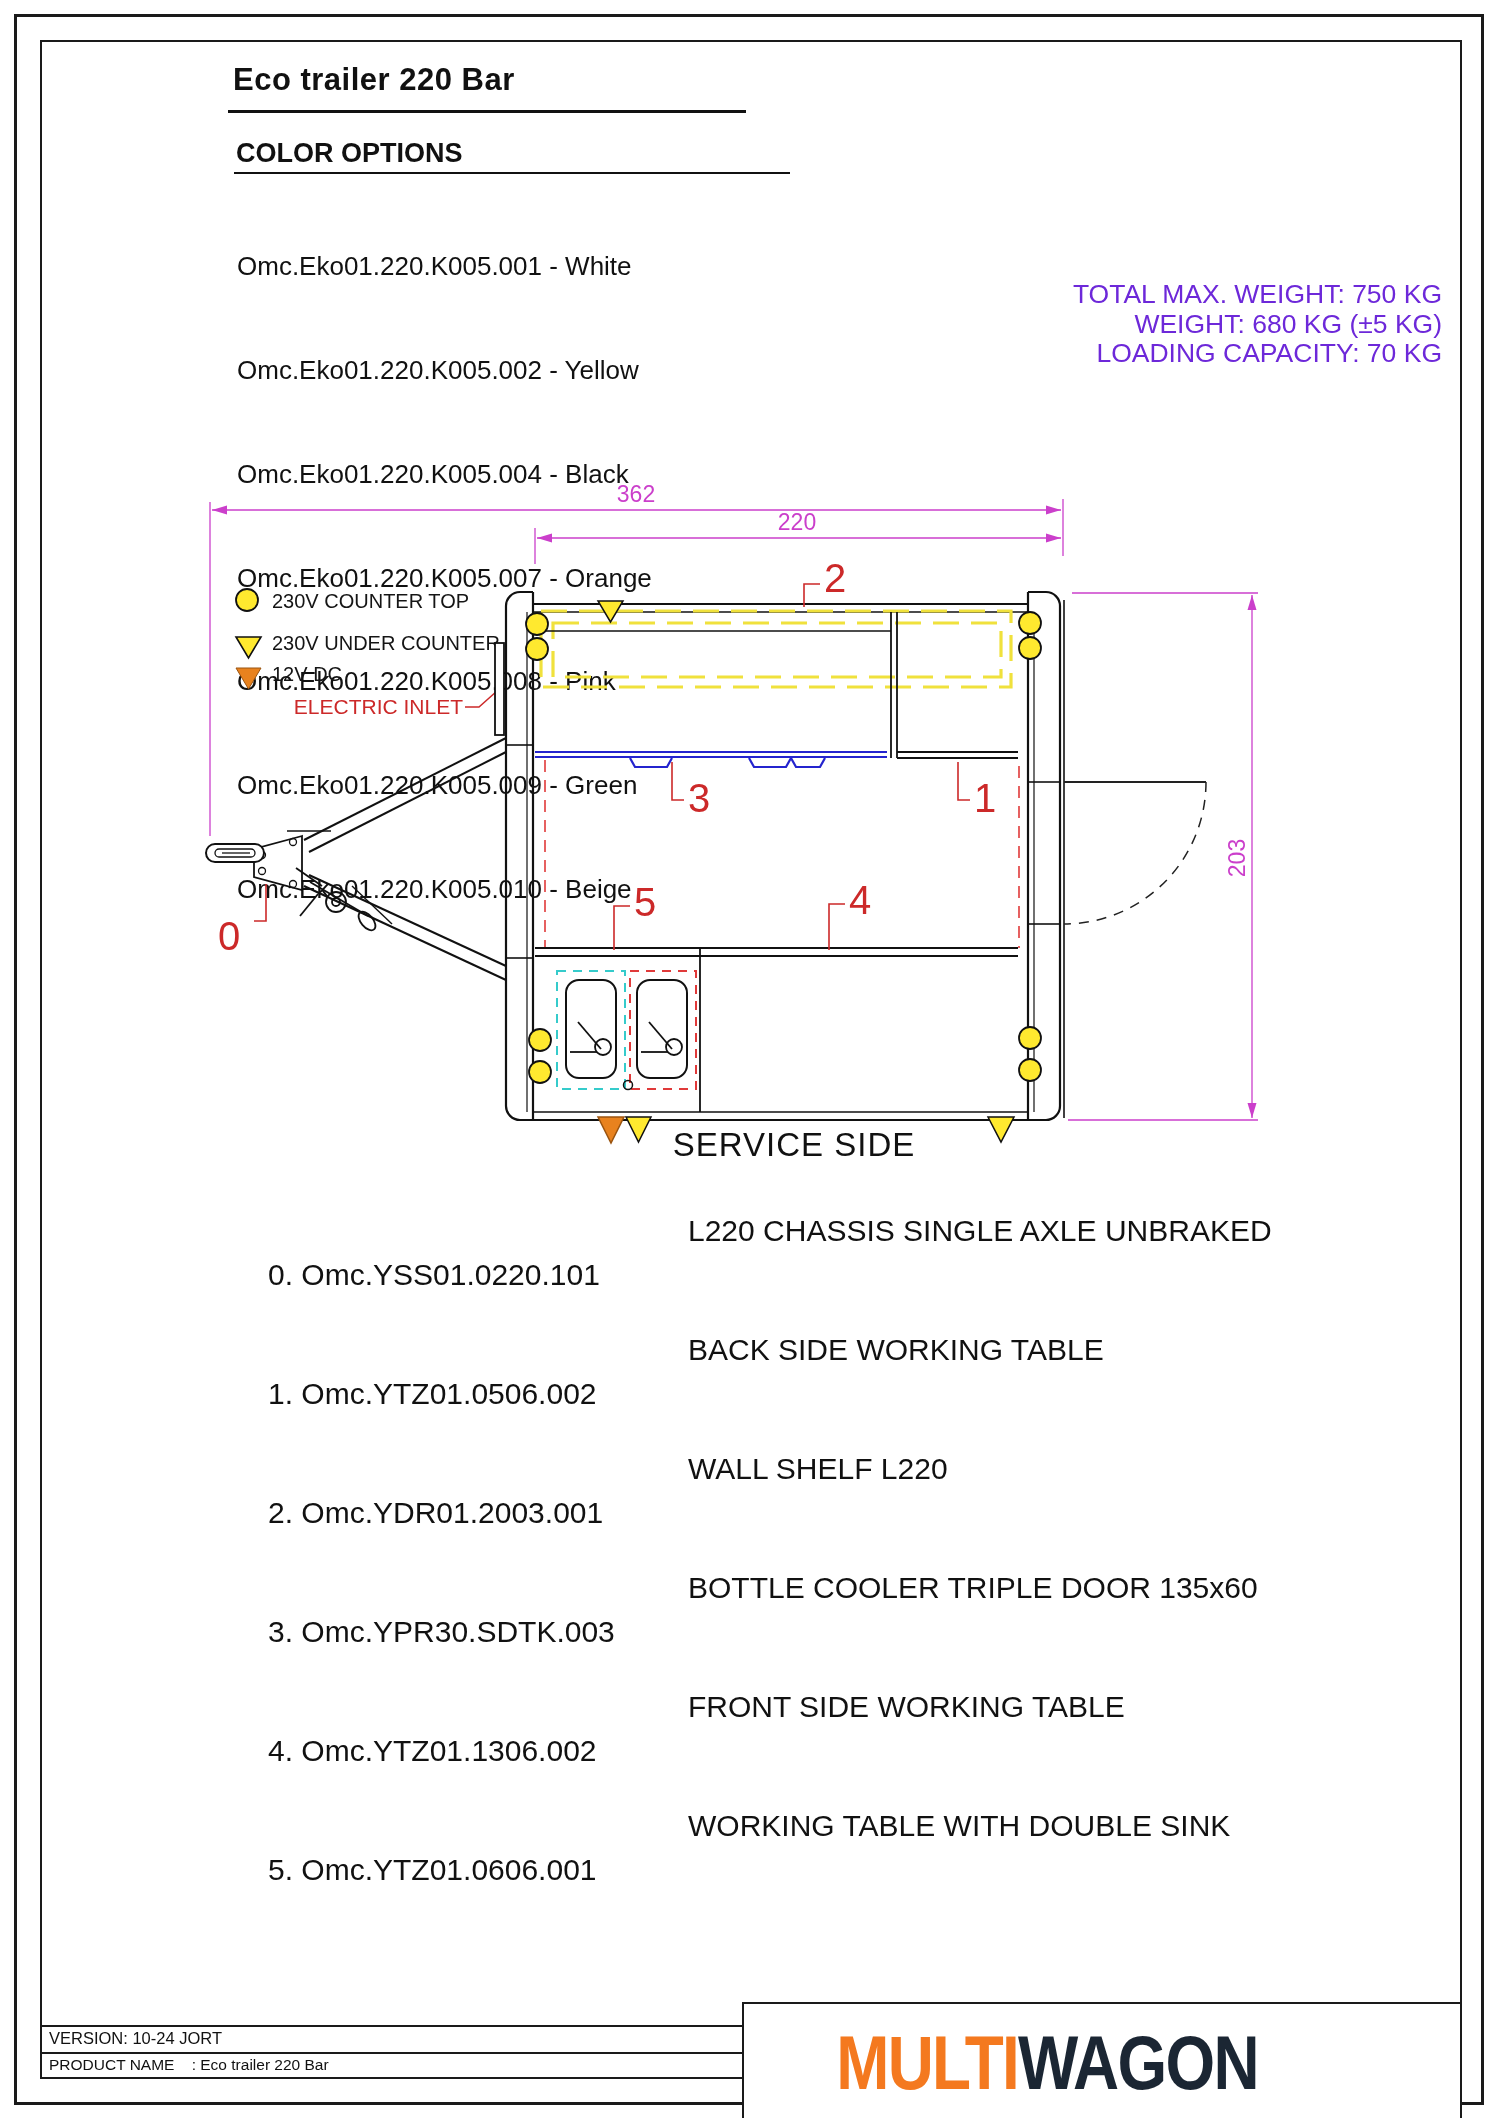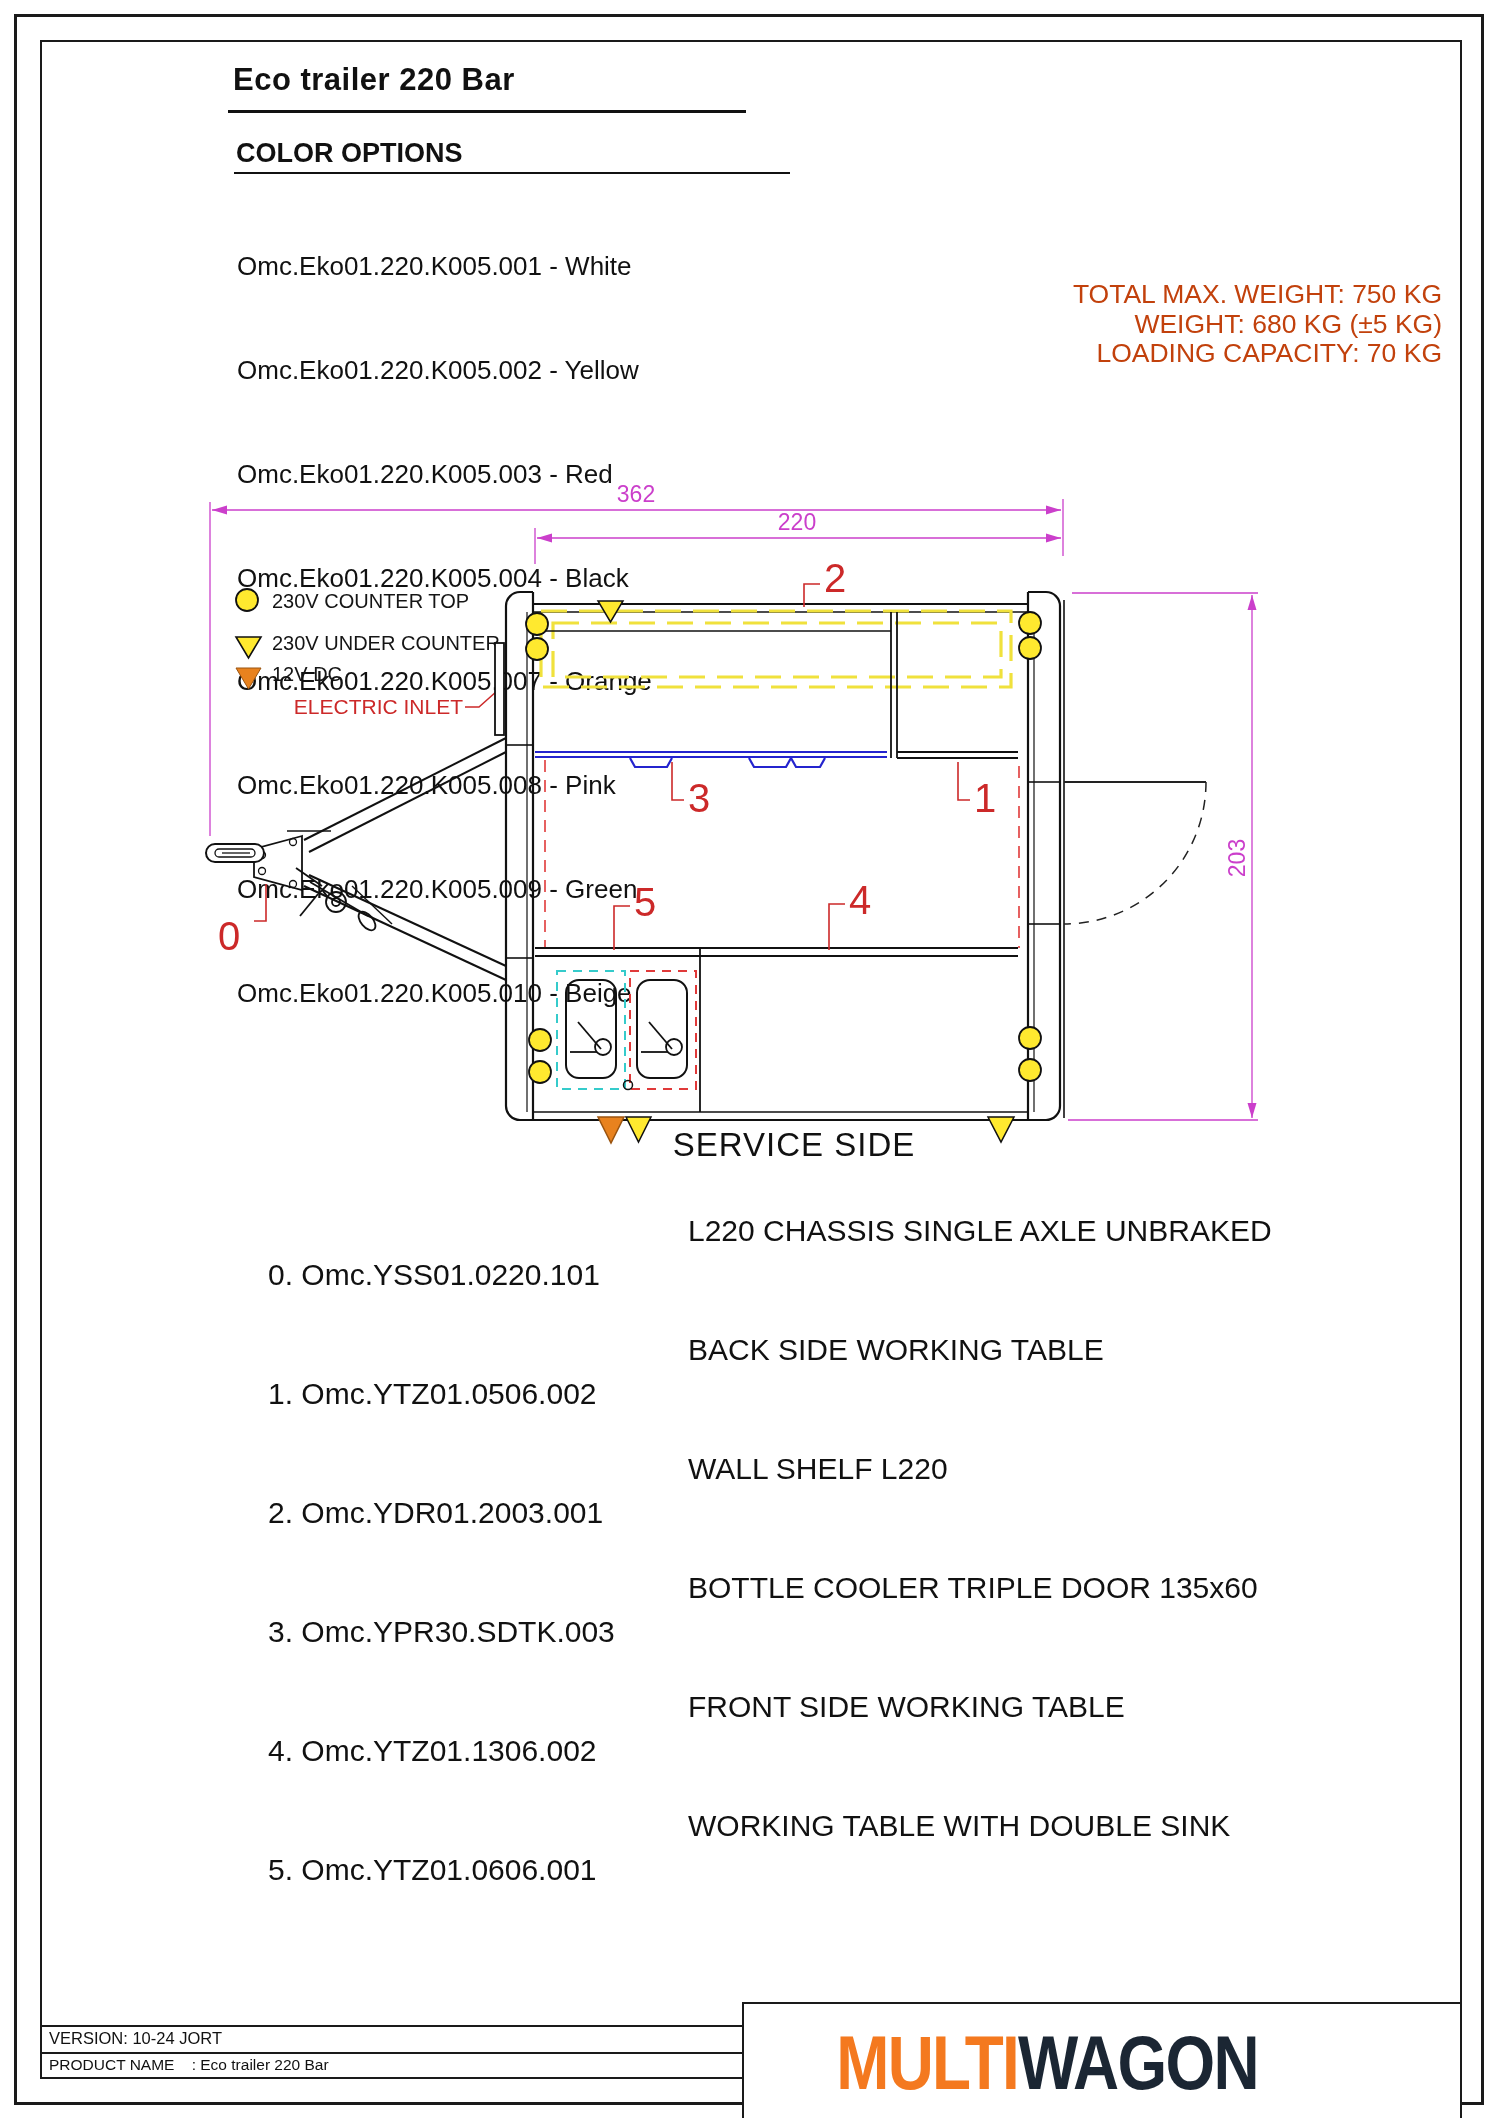--- a/index.html
+++ b/index.html
@@ -6,21 +6,21 @@
   .page{position:relative;width:1497px;height:2118px;background:#ffffff;
         font-family:"Liberation Sans",sans-serif;color:#111;overflow:hidden;}
   .abs{position:absolute;}
   .outer-border{position:absolute;left:14px;top:14px;width:1464px;height:2085px;border:3px solid #1a1a1a;}
   .inner-border{position:absolute;left:40px;top:40px;width:1418px;height:2035px;border:2px solid #1a1a1a;}
   .title{left:233px;top:62px;font-size:31px;font-weight:bold;letter-spacing:.5px;}
   .title-underline{left:228px;top:110px;width:518px;height:3px;background:#111;}
   .co-heading{left:236px;top:138px;font-size:27px;font-weight:bold;}
   .co-underline{left:234px;top:172px;width:556px;height:2px;background:#111;}
   .co-list{left:237px;top:180px;font-size:26px;line-height:34.6px;white-space:pre;}
-  .weights{left:842px;top:280px;width:600px;text-align:right;color:#c2410c;
+  .weights{left:842px;top:280px;width:600px;text-align:right;color:#6d28d9;
            font-size:26.5px;line-height:29.5px;font-weight:500;}
   .parts-row{left:0;width:1497px;font-size:30px;}
   .part-code{position:absolute;left:268px;white-space:pre;margin-top:44px;}
   .part-desc{position:absolute;left:688px;white-space:pre;}
   .footer-table-top{left:40px;top:2025px;width:704px;height:2px;background:#1a1a1a;}
   .footer-table-mid{left:40px;top:2052px;width:704px;height:2px;background:#1a1a1a;}
   .footer-version{left:49px;top:2029px;font-size:16.5px;white-space:pre;}
   .footer-product{left:49px;top:2056px;font-size:15.5px;white-space:pre;}
   .logo-box{left:742px;top:1958px;width:716px;height:117px;border:2px solid #1a1a1a;
             display:flex;align-items:center;justify-content:center;background:#fff;margin-top:44px;}
@@ -38,21 +38,20 @@
   <div class="inner-border"></div>
 
   <div class="abs title">Eco trailer 220 Bar</div>
   <div class="abs title-underline"></div>
 
   <div class="abs co-heading">COLOR OPTIONS</div>
   <div class="abs co-underline"></div>
   <div class="abs co-list">
     <div>Omc.Eko01.220.K005.001 - White</div>
     <div>Omc.Eko01.220.K005.002 - Yellow</div>
-    <div>Omc.Eko01.220.K005.003 - Red</div>
     <div>Omc.Eko01.220.K005.004 - Black</div>
     <div>Omc.Eko01.220.K005.007 - Orange</div>
     <div>Omc.Eko01.220.K005.008 - Pink</div>
     <div>Omc.Eko01.220.K005.009 - Green</div>
     <div>Omc.Eko01.220.K005.010 - Beige</div>
   </div>
 
   <div class="abs weights">
     <div>TOTAL MAX. WEIGHT: 750 KG</div>
     <div>WEIGHT: 680 KG (±5 KG)</div>

